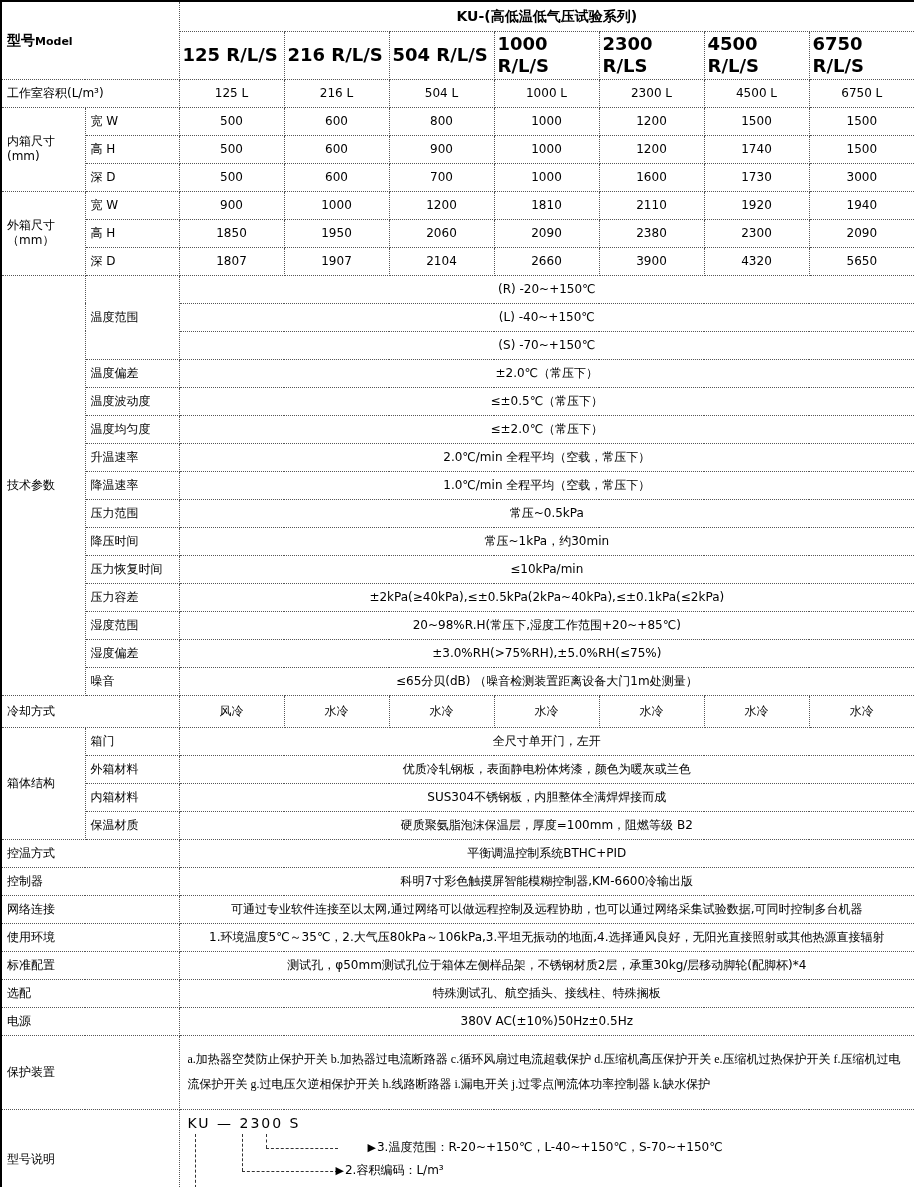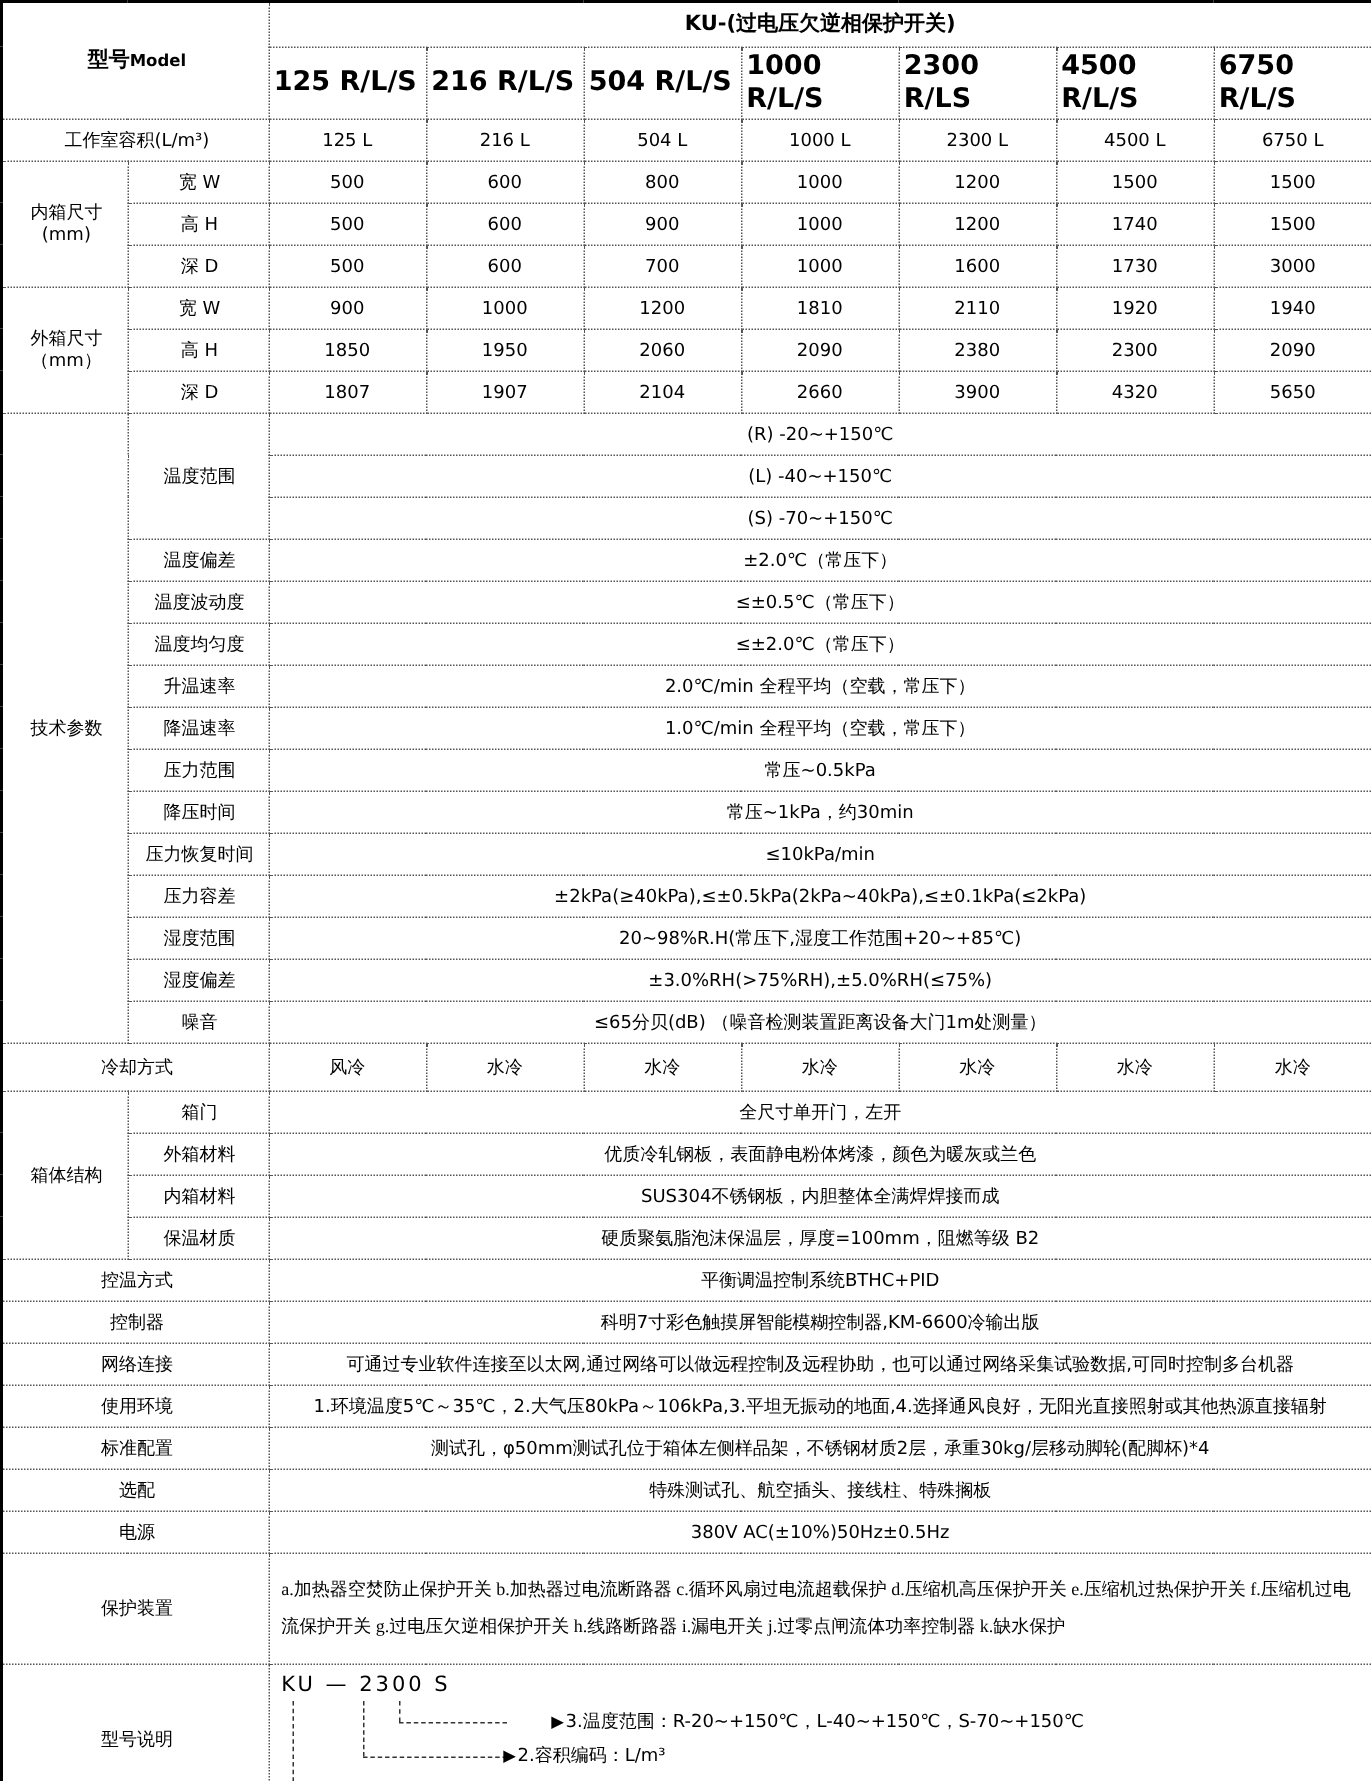--- a/index.html
+++ b/index.html
@@ -1,20 +1,20 @@
 <!DOCTYPE html>
 <html><head>
 <meta charset="utf-8">
 <style>
   html,body { margin:0; padding:0; background:#fff; }
   body { width:914px; font-family:"DejaVu Sans", sans-serif; color:#000; }
   table.spec { width:914px; border-collapse:collapse; table-layout:fixed; border:2px solid #000; background:#fff; }
   td { border:1px dotted #555; font-size:12px; padding:1px 3px; vertical-align:middle; overflow:hidden; line-height:1.25; }
   td.ctr { text-align:center; }
-  td.lbl { text-align:center; padding-left:5px; }
+  td.lbl { text-align:left; padding-left:5px; }
   tr.h30 { height:30px; }
   tr.h28 { height:28px; }
   tr.h32 { height:32px; }
   tr.h74 { height:74px; }
   tr.h101 { height:101px; }
   td.series-title { text-align:center; font-weight:bold; font-size:14px; }
   td.model-cell { text-align:left; font-weight:bold; font-size:18px; }
   .name-cn { font-weight:bold; font-size:14px; }
   .name-en { font-weight:bold; font-size:11px; }
   .dim-unit { display:block; }
@@ -49,21 +49,21 @@
       <col style="width:105px">
       <col style="width:105px">
       <col style="width:106px">
   </colgroup>
 
   <tbody>
       <tr class="h30">
     <td class="lbl" rowspan="2" colspan="2">
       <span class="name-cn">型号</span><span class="name-en">Model</span>
     </td>
-    <td class="series-title" colspan="7">KU-(过电压欠逆相保护开关)</td>
+    <td class="series-title" colspan="7">KU-(高低温低气压试验系列)</td>
   </tr>
   <tr class="h30">
     <td class="model-cell">125 R/L/S</td>
     <td class="model-cell">216 R/L/S</td>
     <td class="model-cell">504 R/L/S</td>
     <td class="model-cell">1000 R/L/S</td>
     <td class="model-cell">2300 R/LS</td>
     <td class="model-cell">4500 R/L/S</td>
     <td class="model-cell">6750 R/L/S</td>
   </tr>

